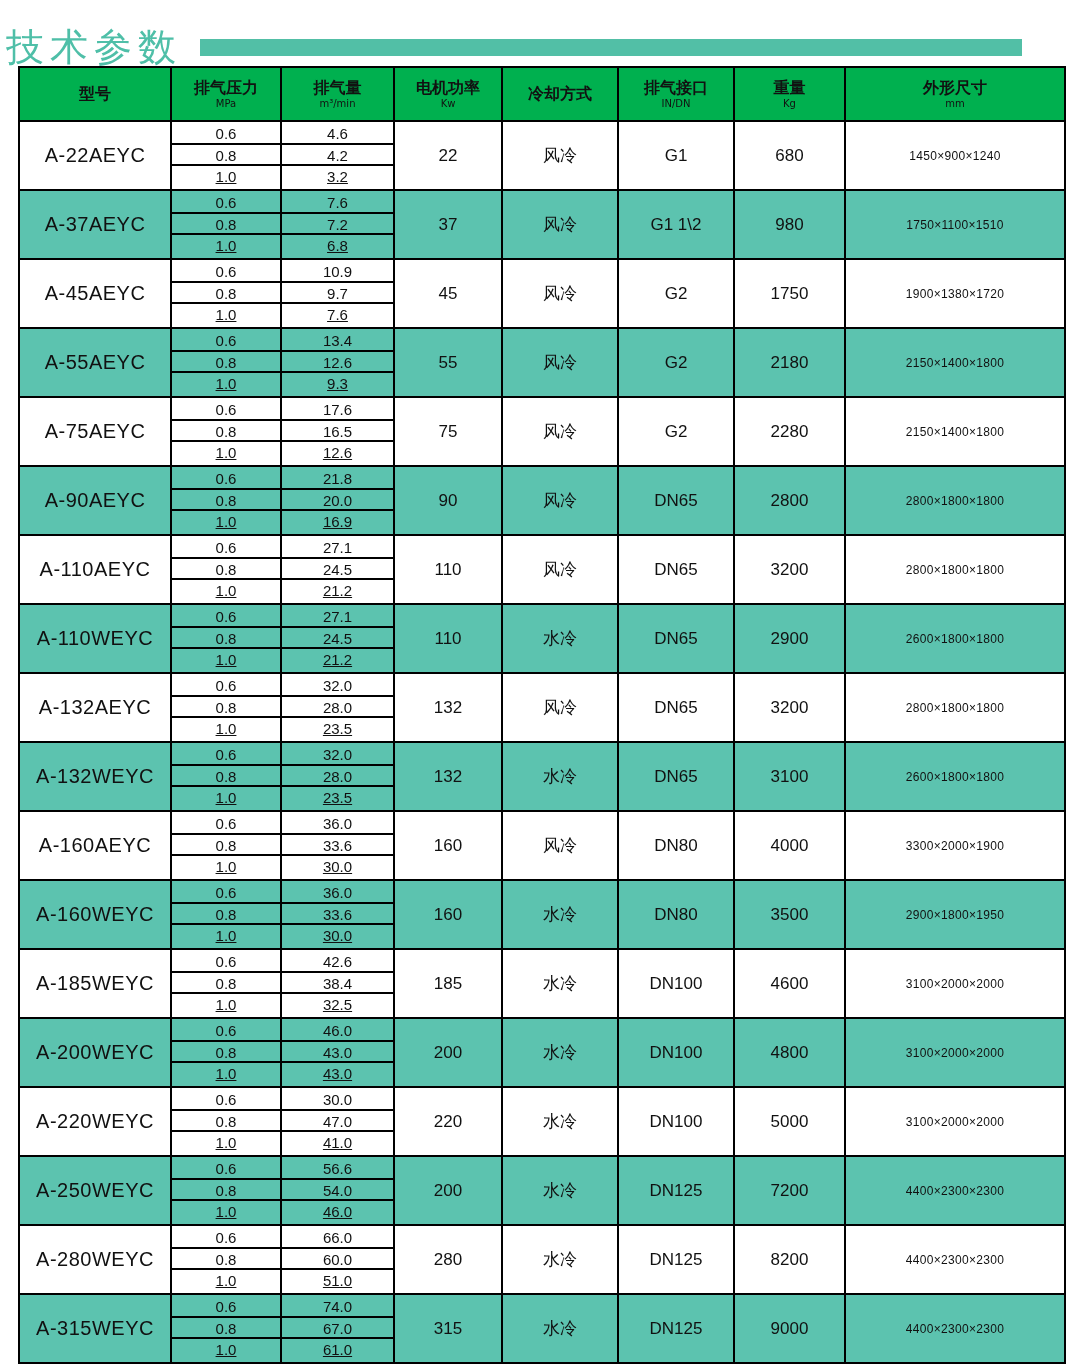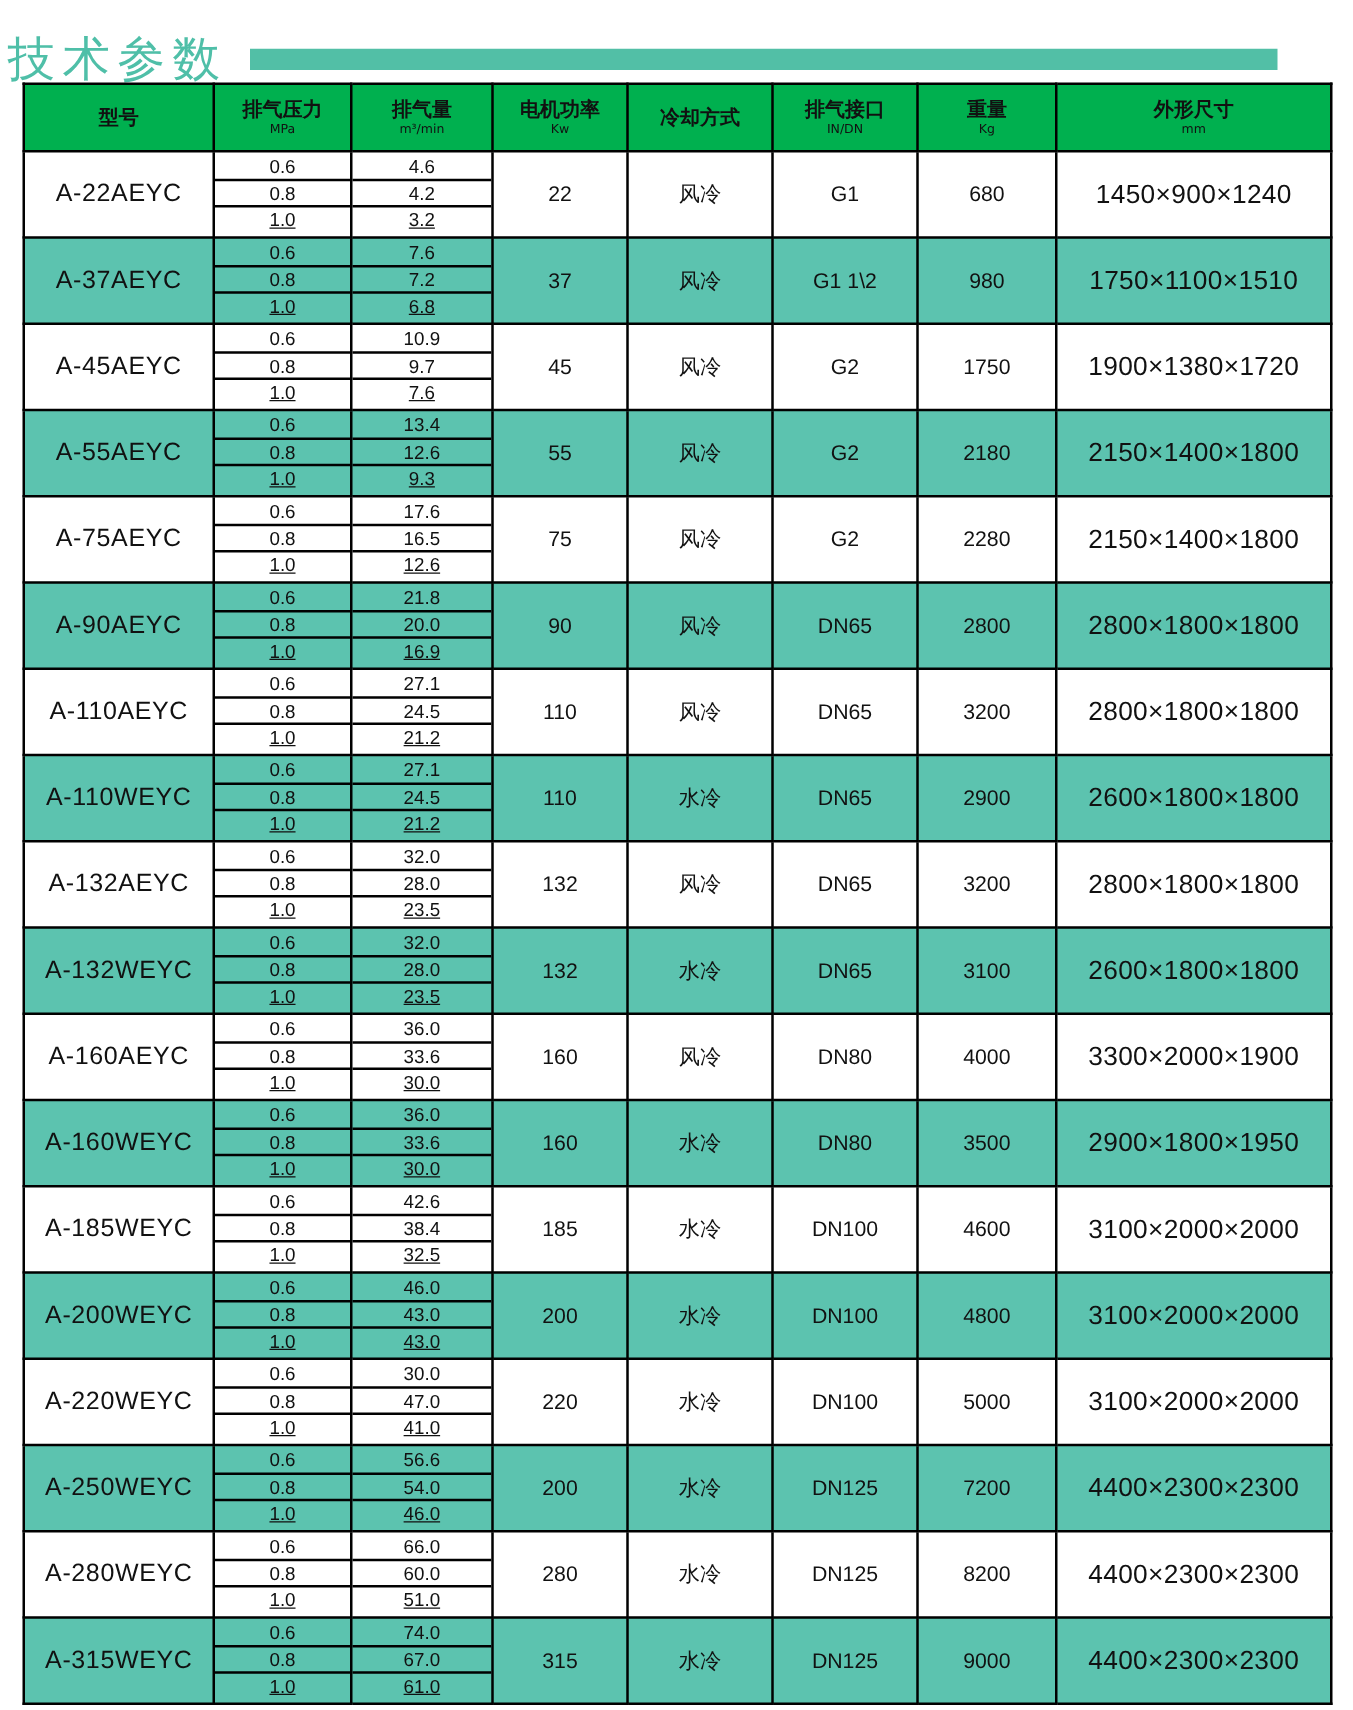--- a/index.html
+++ b/index.html
@@ -94,21 +94,21 @@
   td.model {
     font-size: 20px;
     letter-spacing: 0.5px;
     white-space: nowrap;
   }
   td.power, td.cool, td.port, td.weight, td.dim { font-size: 17px; }
   td.cool {
     font-family: Liberation Mono, monospace;
     font-size: 17px;
   }
-  td.dim { font-size: 21px; letter-spacing: 0.3px; }
+  td.dim { font-size: 12px; letter-spacing: 0.3px; }
 
   
   td.stack { padding: 0; }
   td.stack .sub {
     height: 21.66px;
     line-height: 21.66px;
     font-size: 15px;
     border-bottom: 2px solid #000;
     white-space: nowrap;
   }

